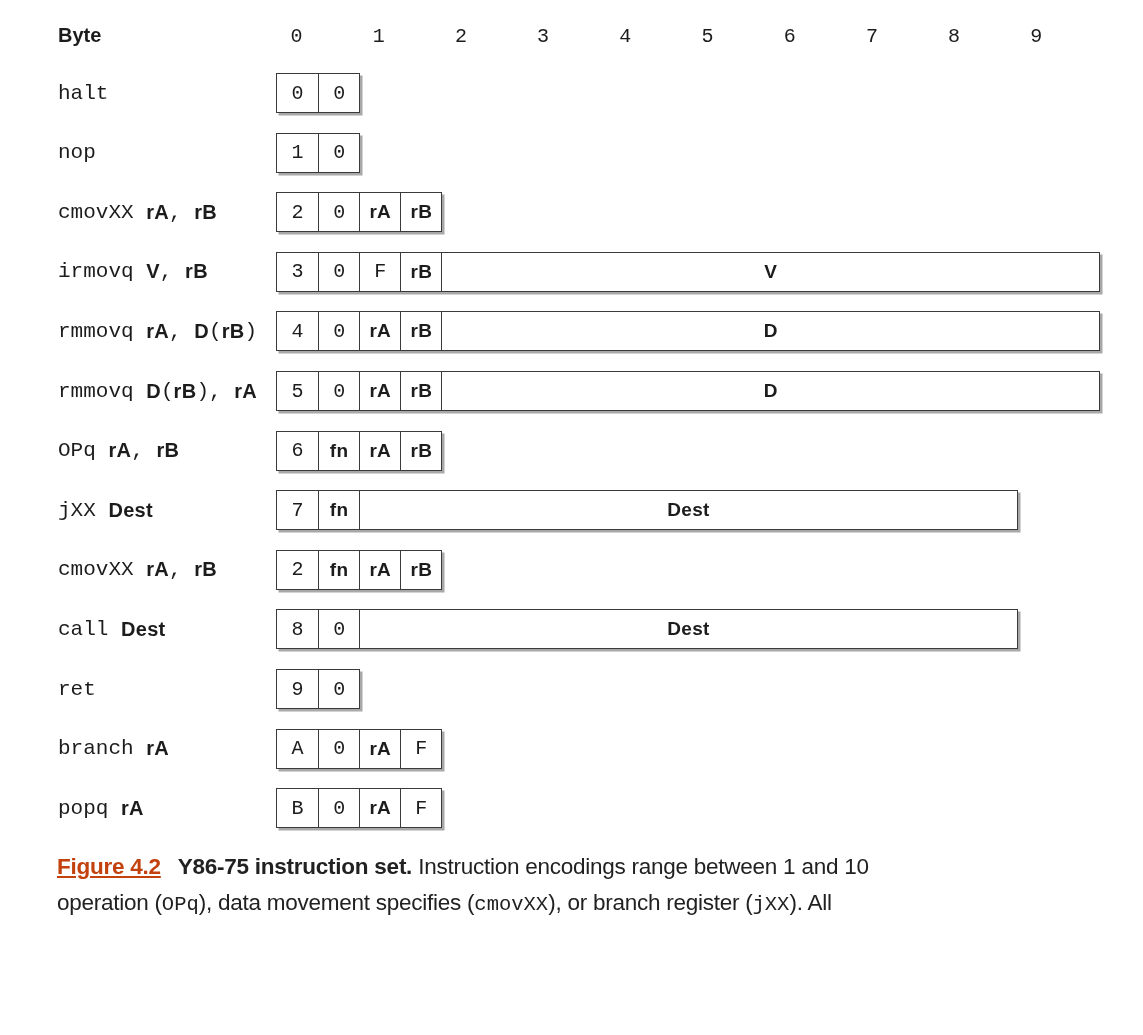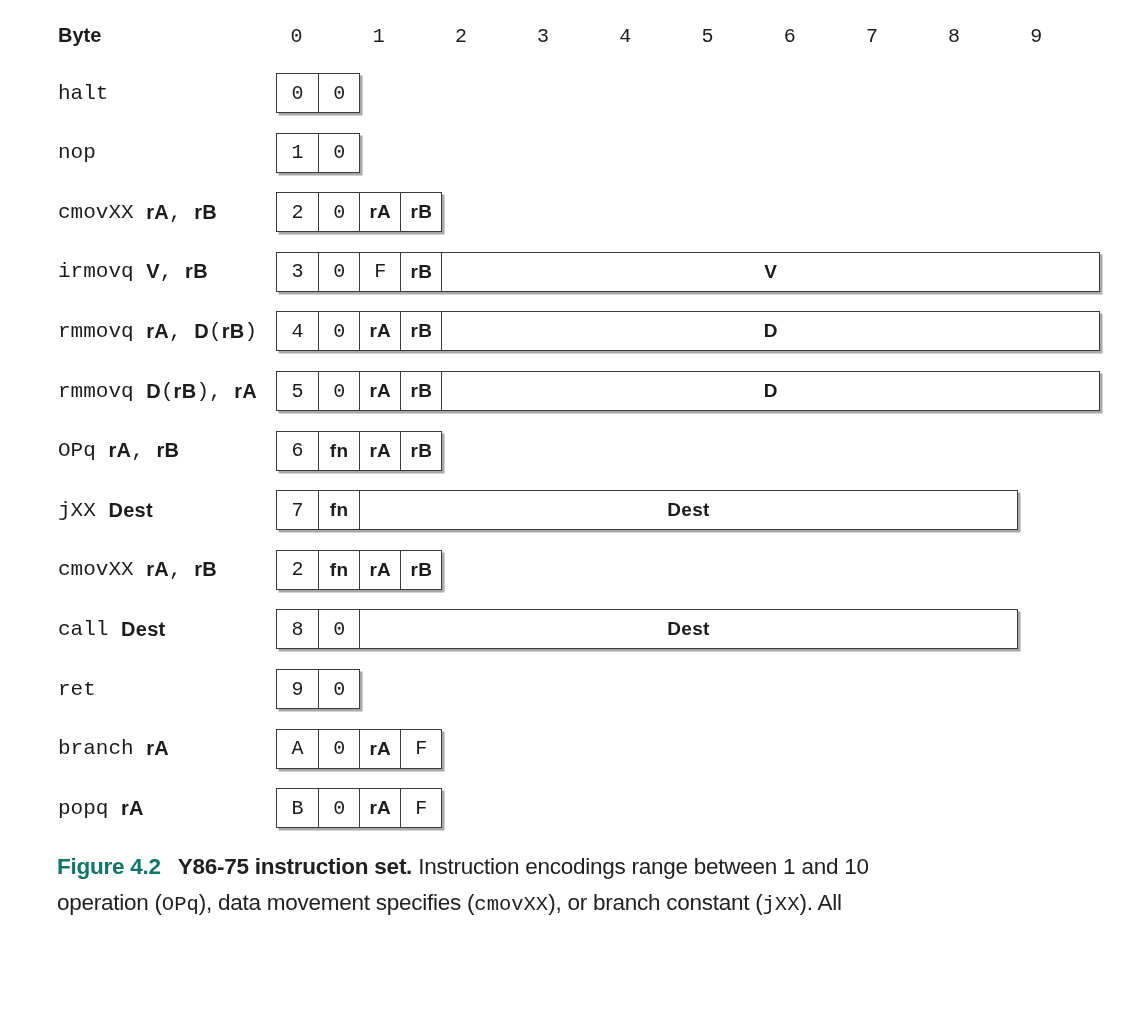--- a/index.html
+++ b/index.html
@@ -212,16 +212,16 @@
         <div class="boxes">
           <div class="cell f-mono" style="width: 41.1px;">B</div>
           <div class="cell f-mono" style="width: 41.1px;">0</div>
           <div class="cell f-bold" style="width: 41.1px;">rA</div>
           <div class="cell f-mono" style="width: 41.1px;">F</div>
         </div>
       </div>
     </div>
 
   <div class="caption" id="caption">
-      <div class="cap-line"><span class="cap-figure" style="color: #0f766e;">Figure 4.2</span><span class="cap-bold">Y86-75 instruction set.</span><span class="cap-plain"> Instruction encodings range between 1 and 10</span></div>
-      <div class="cap-line"><span class="cap-plain">operation (</span><span class="cap-mono">OPq</span><span class="cap-plain">), data movement specifies (</span><span class="cap-mono">cmovXX</span><span class="cap-plain">), or branch constant (</span><span class="cap-mono">jXX</span><span class="cap-plain">). All</span></div>
+      <div class="cap-line"><span class="cap-figure" style="color: #c2410c; text-decoration: underline;">Figure 4.2</span><span class="cap-bold">Y86-75 instruction set.</span><span class="cap-plain"> Instruction encodings range between 1 and 10</span></div>
+      <div class="cap-line"><span class="cap-plain">operation (</span><span class="cap-mono">OPq</span><span class="cap-plain">), data movement specifies (</span><span class="cap-mono">cmovXX</span><span class="cap-plain">), or branch register (</span><span class="cap-mono">jXX</span><span class="cap-plain">). All</span></div>
     </div>
 </div>
 
 </body></html>

